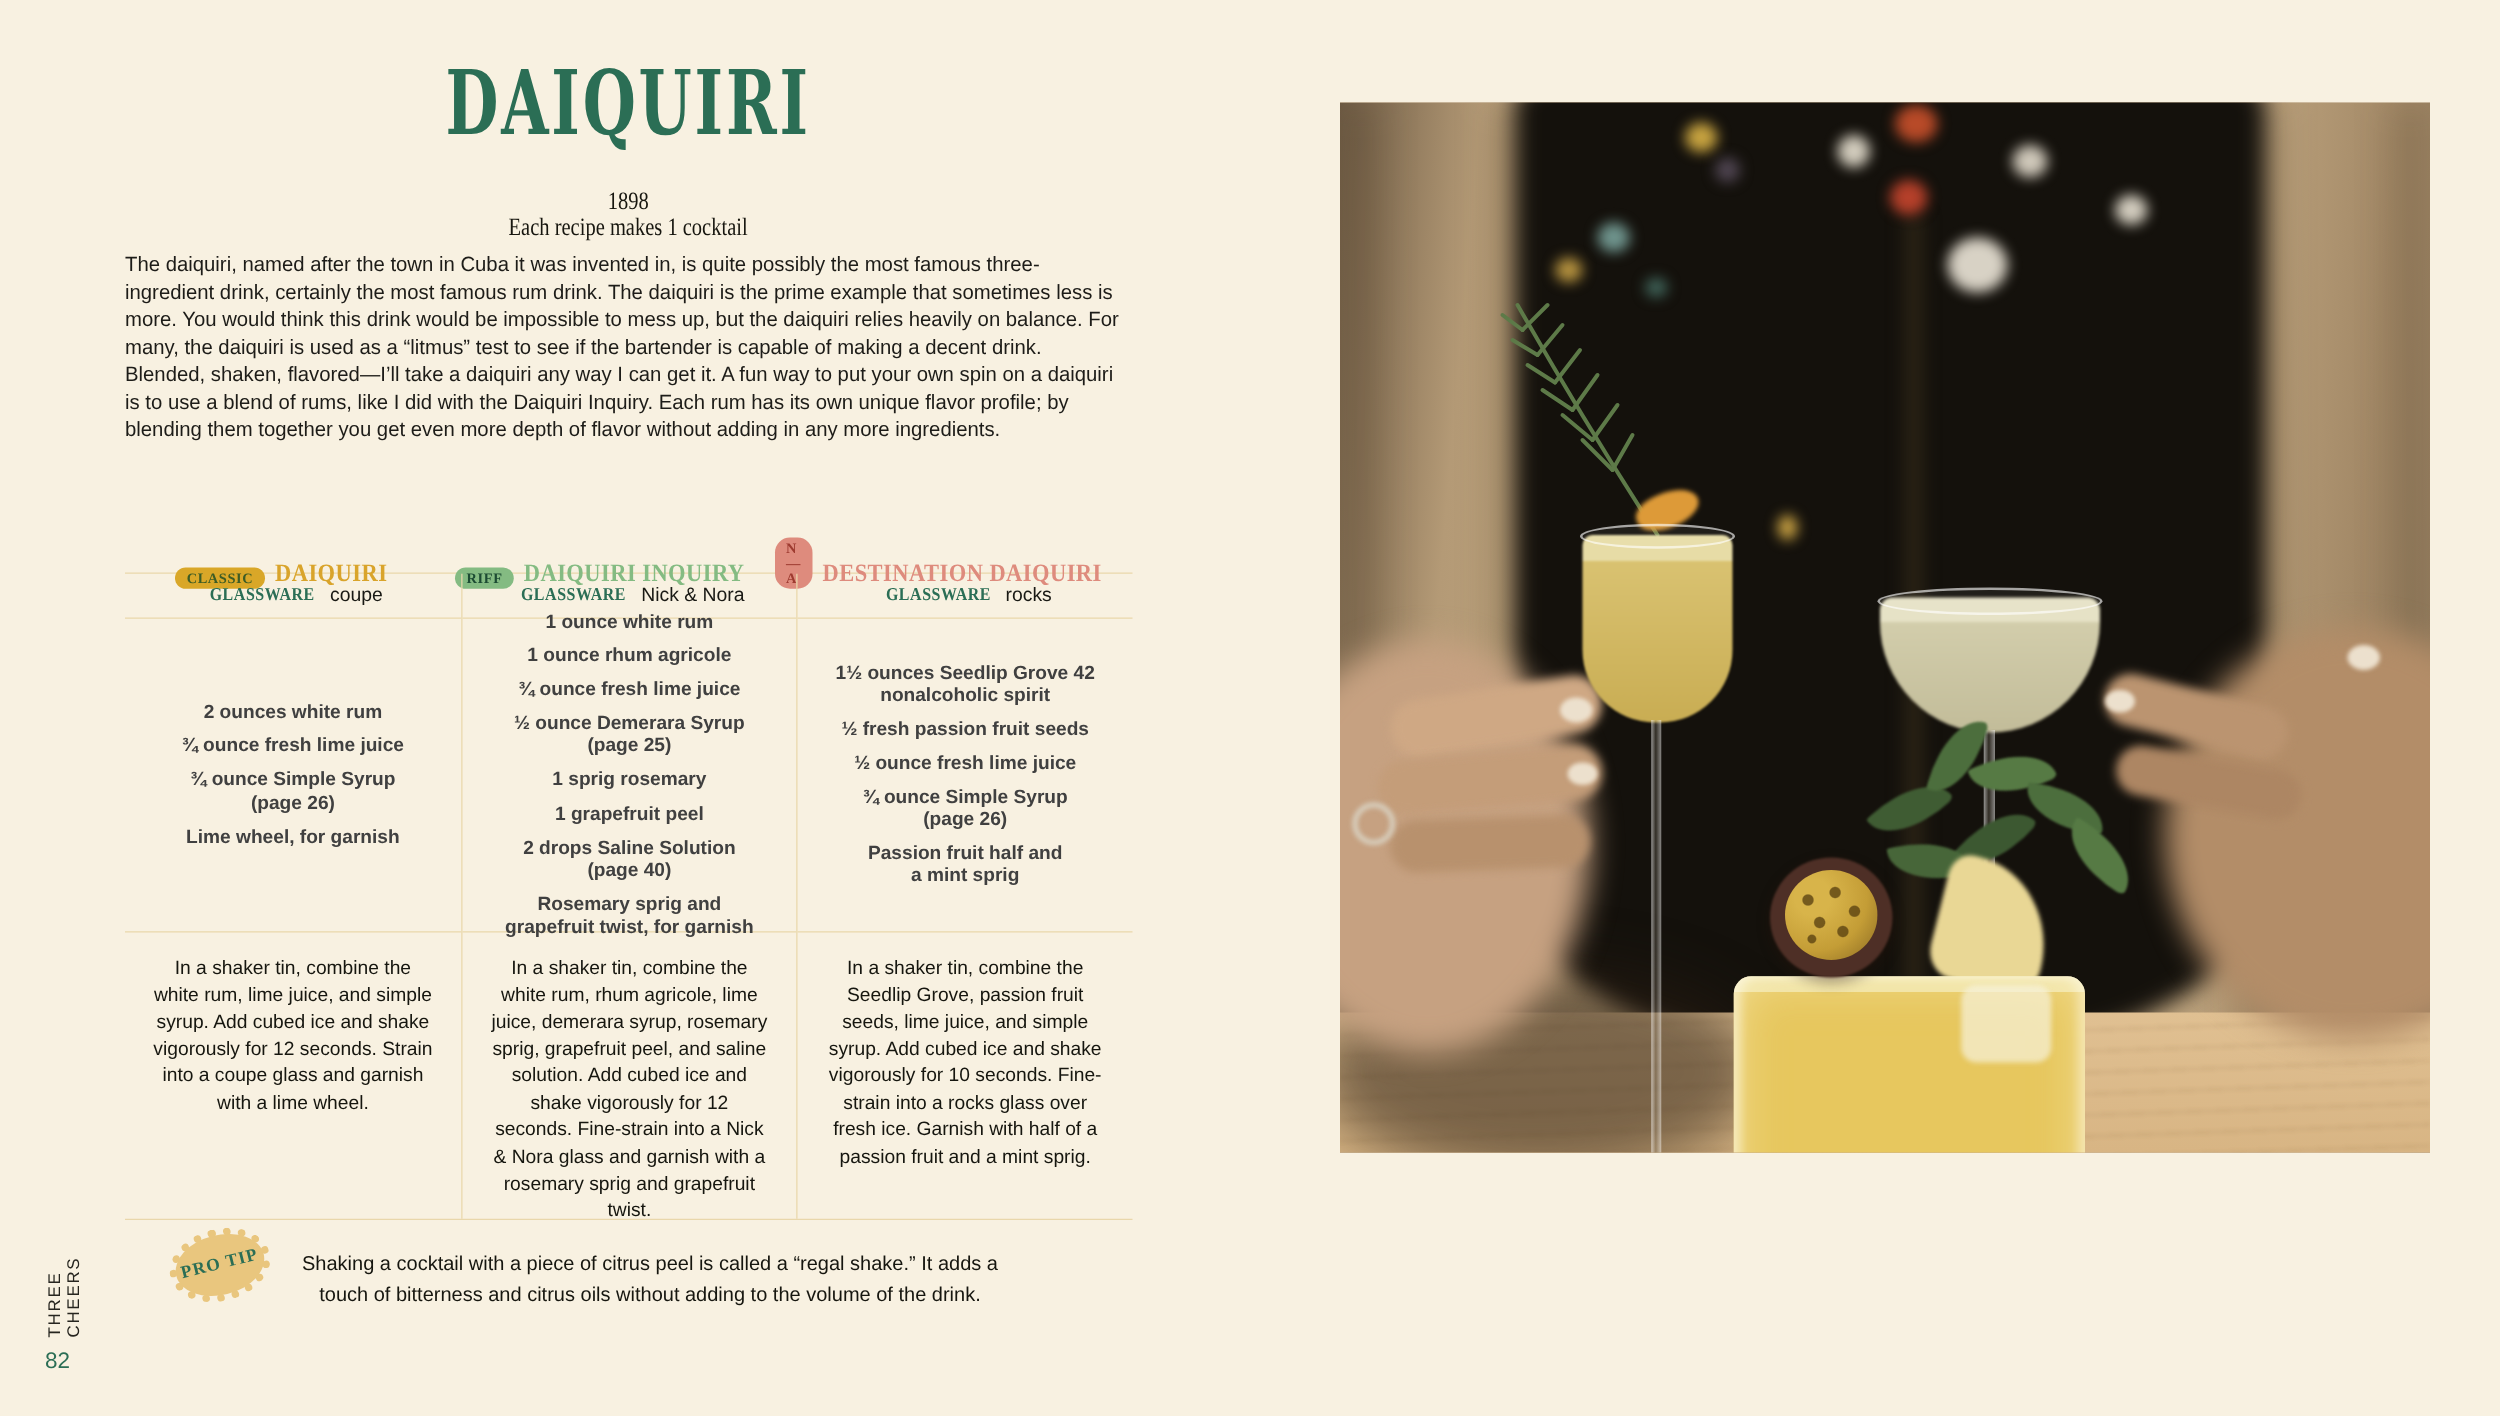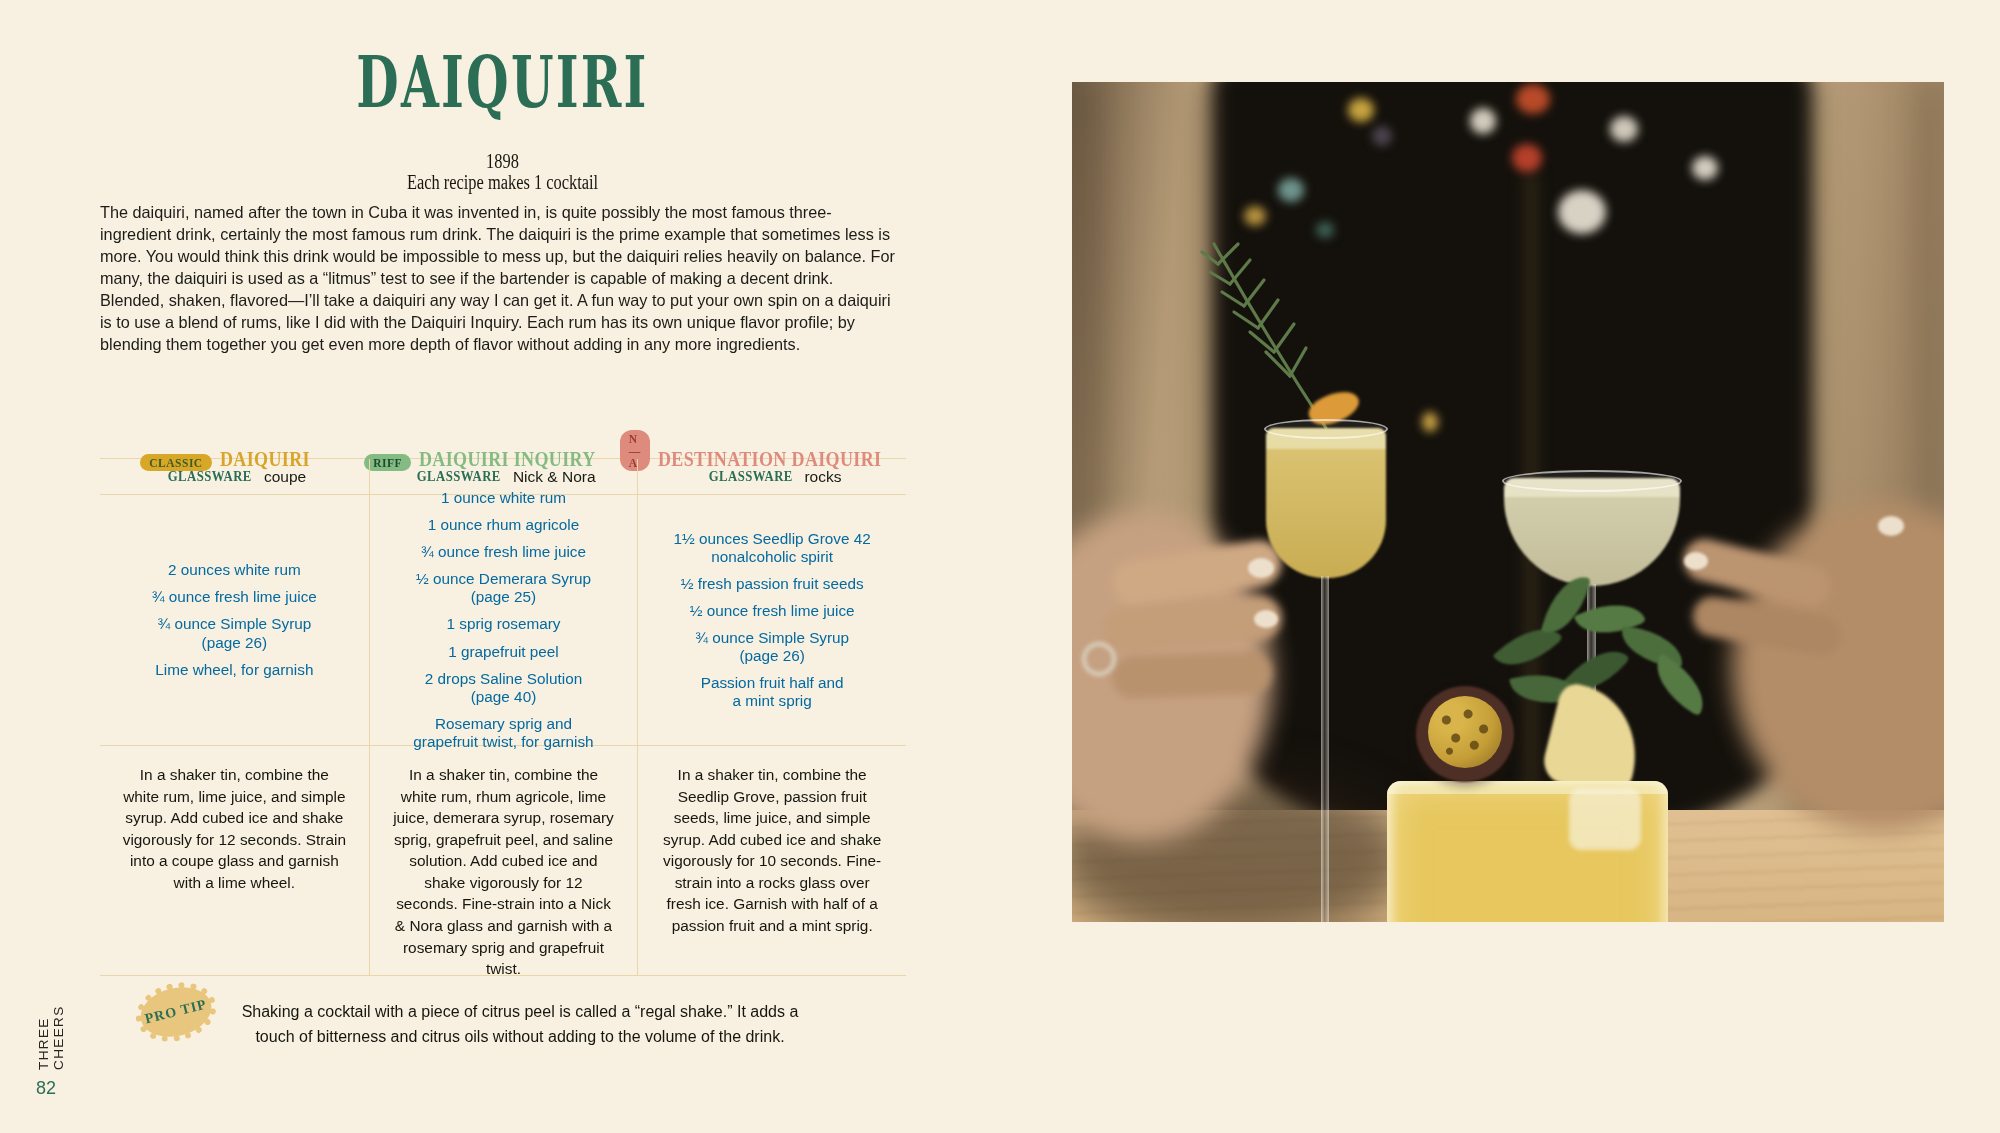--- a/index.html
+++ b/index.html
@@ -27,21 +27,21 @@
   .rtitle{font-family:"Liberation Serif",serif;font-weight:700;font-size:20px;
     letter-spacing:.4px;transform:scaleX(.9);transform-origin:0 50%;white-space:nowrap;}
   .rbody{display:grid;grid-template-columns:1fr 1fr 1fr;border-top:1.5px solid #e9d7ab;border-bottom:1.5px solid #e9d7ab;}
   .rcol{display:flex;flex-direction:column;}
   .rcol+.rcol{border-left:1.5px solid #e9d7ab;}
   .glassrow{height:35px;display:flex;align-items:center;justify-content:center;gap:6px;border-bottom:1.5px solid #e9d7ab;}
   .glabel{font-family:"Liberation Serif",serif;font-weight:700;font-size:14.5px;letter-spacing:.5px;color:#2b6e55;transform:scaleX(.88);}
   .gval{font-size:15.5px;color:#191914;}
   .ingredients{height:251px;display:flex;flex-direction:column;justify-content:center;
     align-items:center;gap:9px;border-bottom:1.5px solid #e9d7ab;padding:6px 10px;box-sizing:border-box;}
-  .ing{white-space:pre-line;text-align:center;font-size:15.3px;line-height:1.18;color:#0369a1;font-weight:400;}
+  .ing{white-space:pre-line;text-align:center;font-size:15.3px;line-height:1.18;color:#404040;font-weight:700;}
   .instructions{height:229px;padding:18px 22px 0;box-sizing:border-box;
     text-align:center;font-size:15.4px;line-height:1.4;color:#16160f;}
 
   
   .protip{position:absolute;left:100px;top:984px;width:806px;height:110px;}
   .protip-badge{position:absolute;left:40px;top:4px;width:72px;height:48px;background:#e9c67e;
     border-radius:50%;transform:rotate(-14deg);display:flex;align-items:center;justify-content:center;}
   .protip-badge::before{content:"";position:absolute;inset:-5px;border:6px dotted #e9c67e;border-radius:50%;}
   .protip-badge-label{position:relative;font-family:"Liberation Serif",serif;font-weight:700;
     font-size:14px;letter-spacing:1px;color:#2b6e55;}

